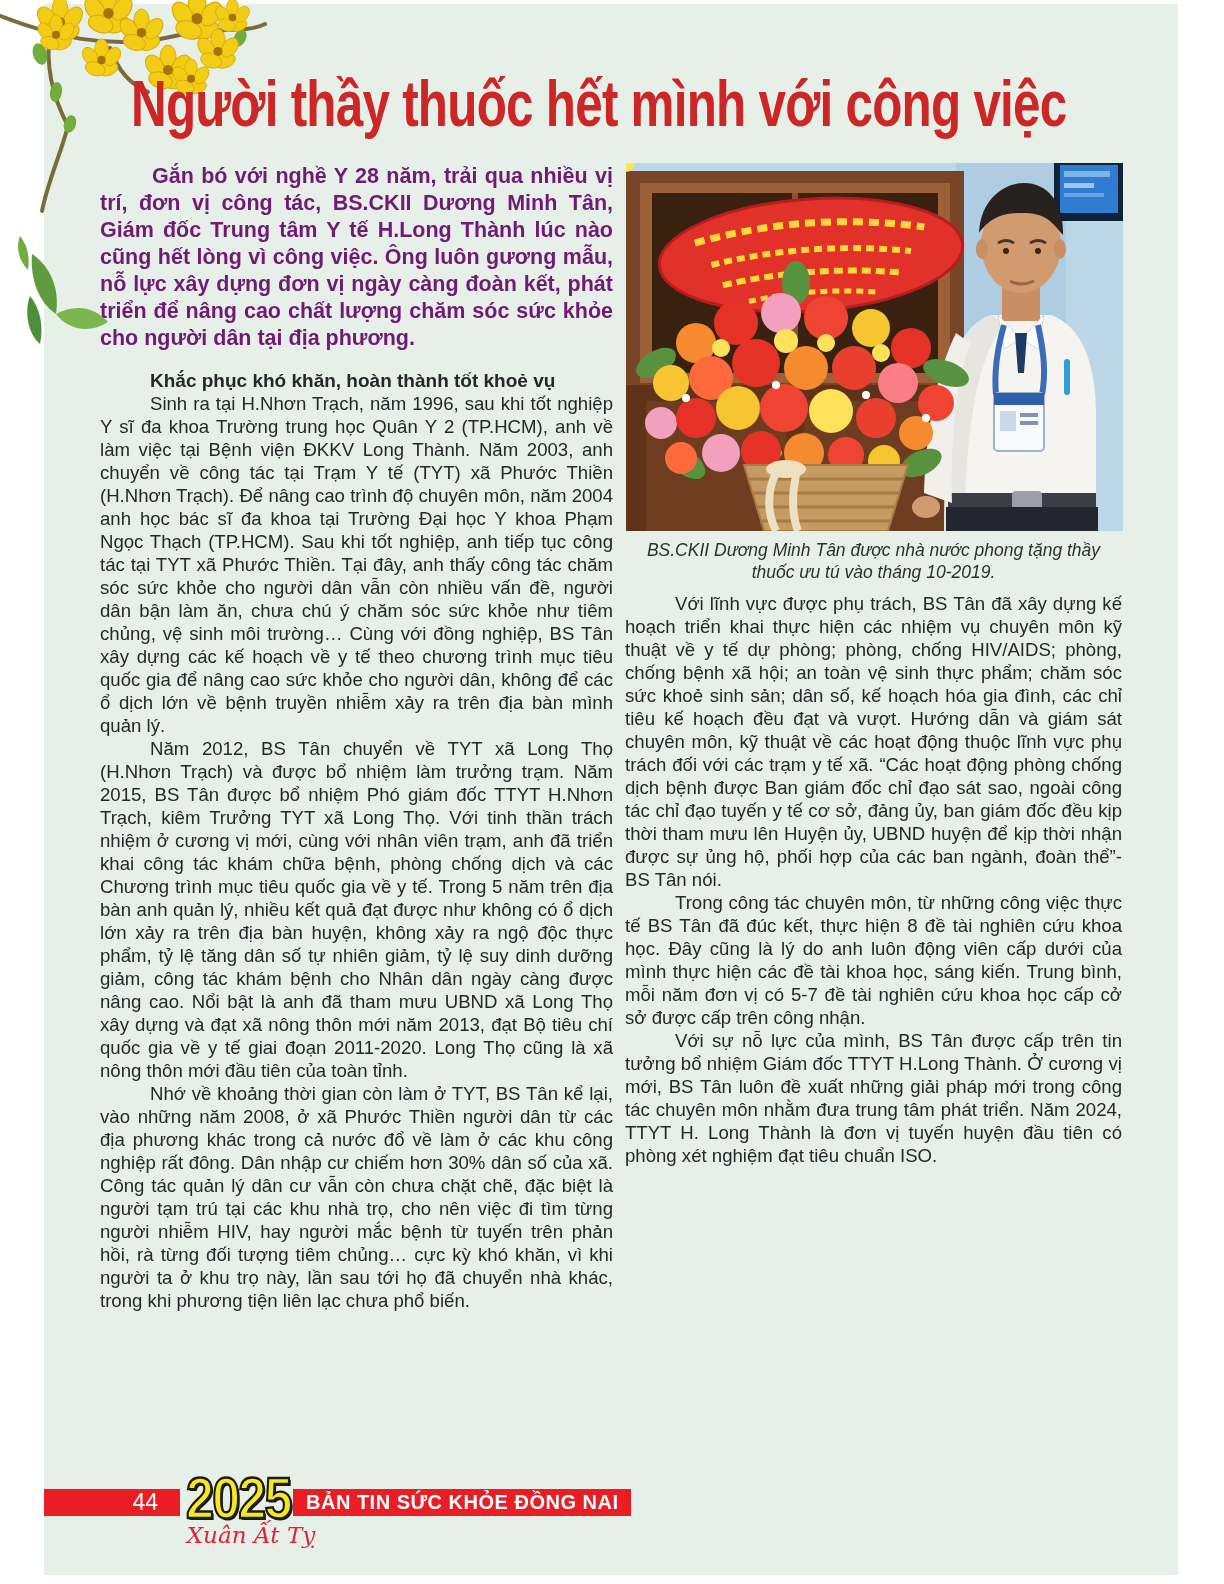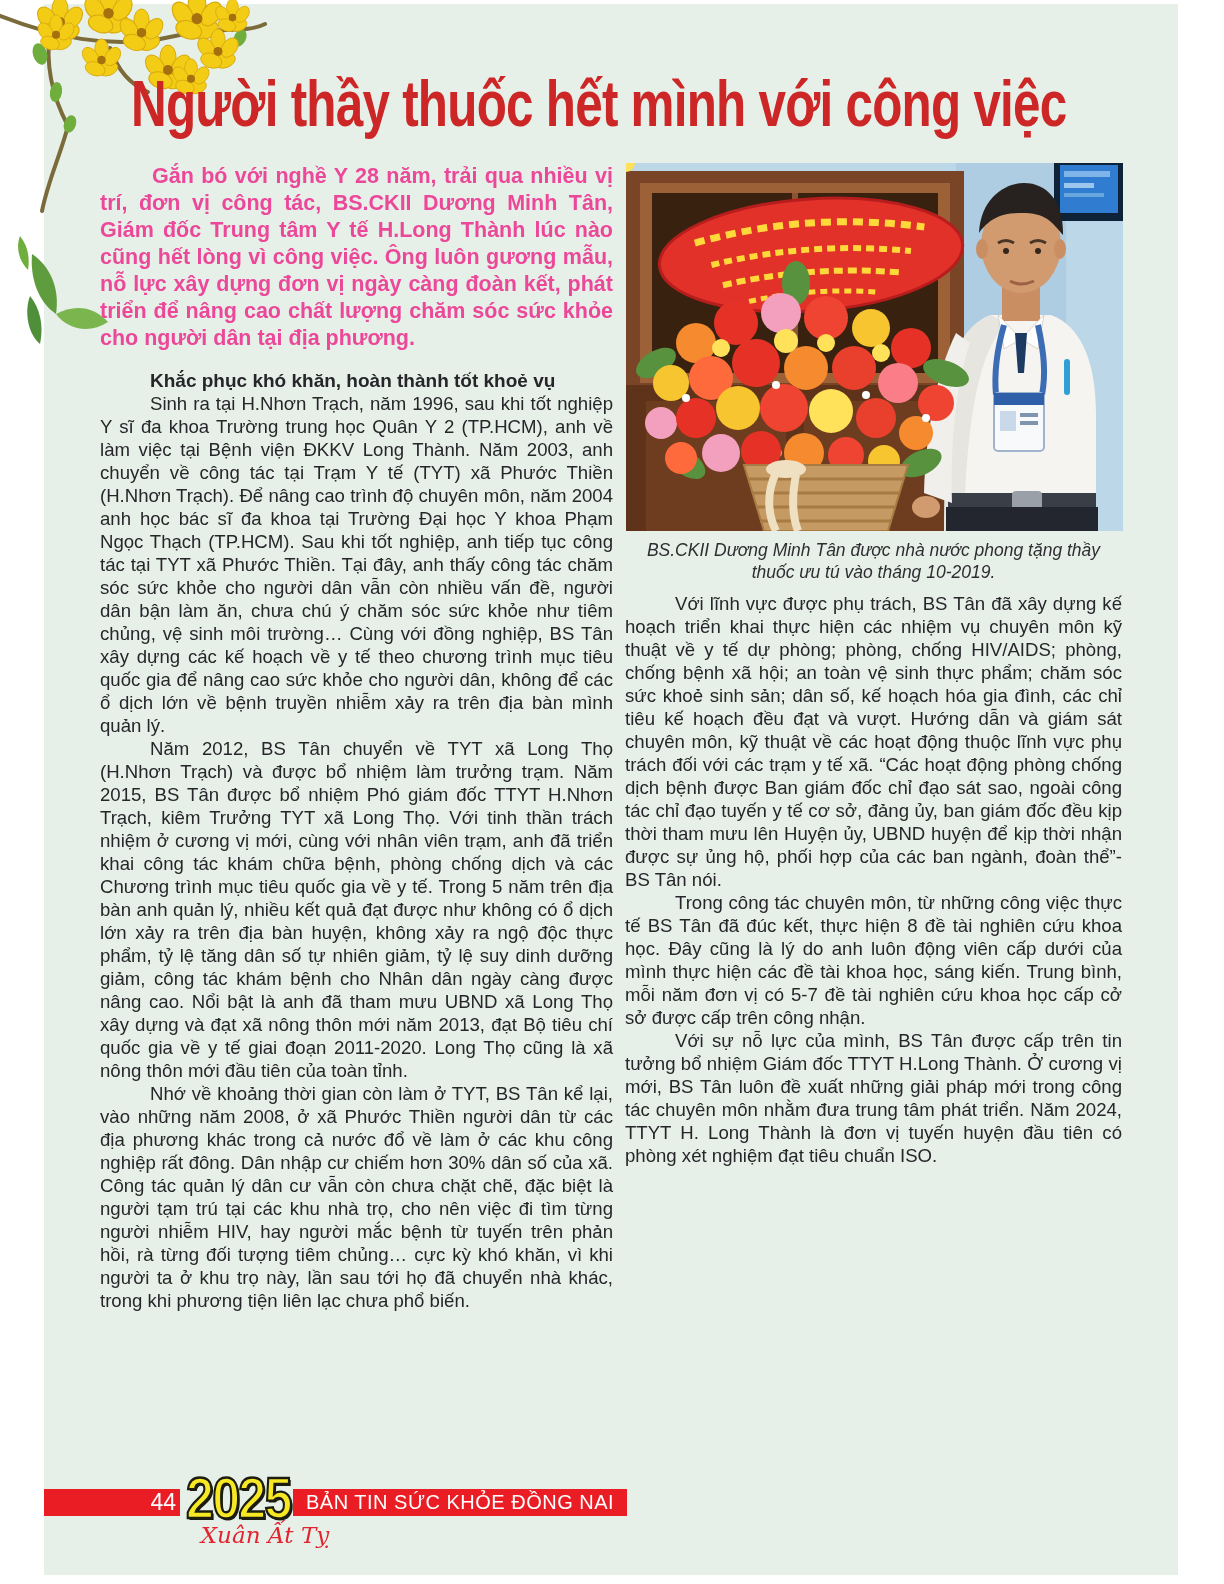--- a/index.html
+++ b/index.html
@@ -22,52 +22,52 @@
     left:131px;top:66px;width:1000px;
     font-size:65px;font-weight:bold;color:#cd2626;white-space:nowrap;
     transform:scaleX(.76);transform-origin:left top;letter-spacing:-1px;
   }
 
   
   .col-left{left:100px;top:163px;width:513px;color:#26262a;}
   .col-right{left:625px;top:592px;width:497px;color:#26262a;}
   .intro{
     font-size:21.5px;line-height:27px;font-weight:bold;text-align:justify;
-    text-indent:52px;margin:0 0 17px 0;color:#ec4899;
+    text-indent:52px;margin:0 0 17px 0;color:#701a75;
   }
   .bodytext{font-size:18.6px;line-height:23px;text-align:justify;}
   .bodytext p{margin:0;text-indent:50px;}
   .bodytext p.noindent{text-indent:0;}
   .subhead{
     font-weight:bold;margin:0;text-indent:55px;font-size:19px;line-height:23px;
   }
   .byline{font-weight:bold;text-align:right;margin:0;text-indent:0;}
 
   
   .photo{left:626px;top:163px;width:497px;height:368px;overflow:hidden;background:#bcd7e8;}
   .caption{
     left:625px;top:540px;width:497px;text-align:center;
     font-size:17.5px;line-height:21.5px;font-style:italic;color:#2e2e32;
   }
 
   
   .footbar{height:27px;background:#ea1d25;top:1489px;display:flex;align-items:center;}
-  .bar-page{left:44px;width:136px;justify-content:flex-end;padding-right:4px;box-sizing:border-box;}
+  .bar-page{left:44px;width:136px;justify-content:flex-end;padding-right:22px;box-sizing:border-box;}
   .bar-page span{color:#fff;font-size:23px;}
   .bar-title{left:293px;padding:0 13px;}
-  .bar-title span{color:#fff;font-size:20px;font-weight:normal;letter-spacing:.5px;white-space:nowrap;}
+  .bar-title span{color:#fff;font-size:20px;font-weight:bold;letter-spacing:.5px;white-space:nowrap;}
   .logo2025{
     left:186px;top:1472px;width:110px;text-align:center;
     font-size:57px;font-weight:bold;color:#f7e824;line-height:52px;
     -webkit-text-stroke:2.4px #1c1c10;text-stroke:2.4px #1c1c10;
     transform:scaleX(.88);transform-origin:left top;letter-spacing:-2px;
     text-shadow:2px 2px 0 #1c1c10;
   }
   .logoscript{
-    left:200px;top:1522px;width:130px;text-align:center;
+    left:186px;top:1522px;width:130px;text-align:center;
     font-family:"DejaVu Serif","Liberation Serif",serif;font-style:italic;
     font-size:23px;color:#e1242f;white-space:nowrap;
   }
 </style>
 </head>
 <body>
 
 <div class="page"></div>
 
 <svg class="abs" id="blossoms" viewBox="0 0 340 370">

